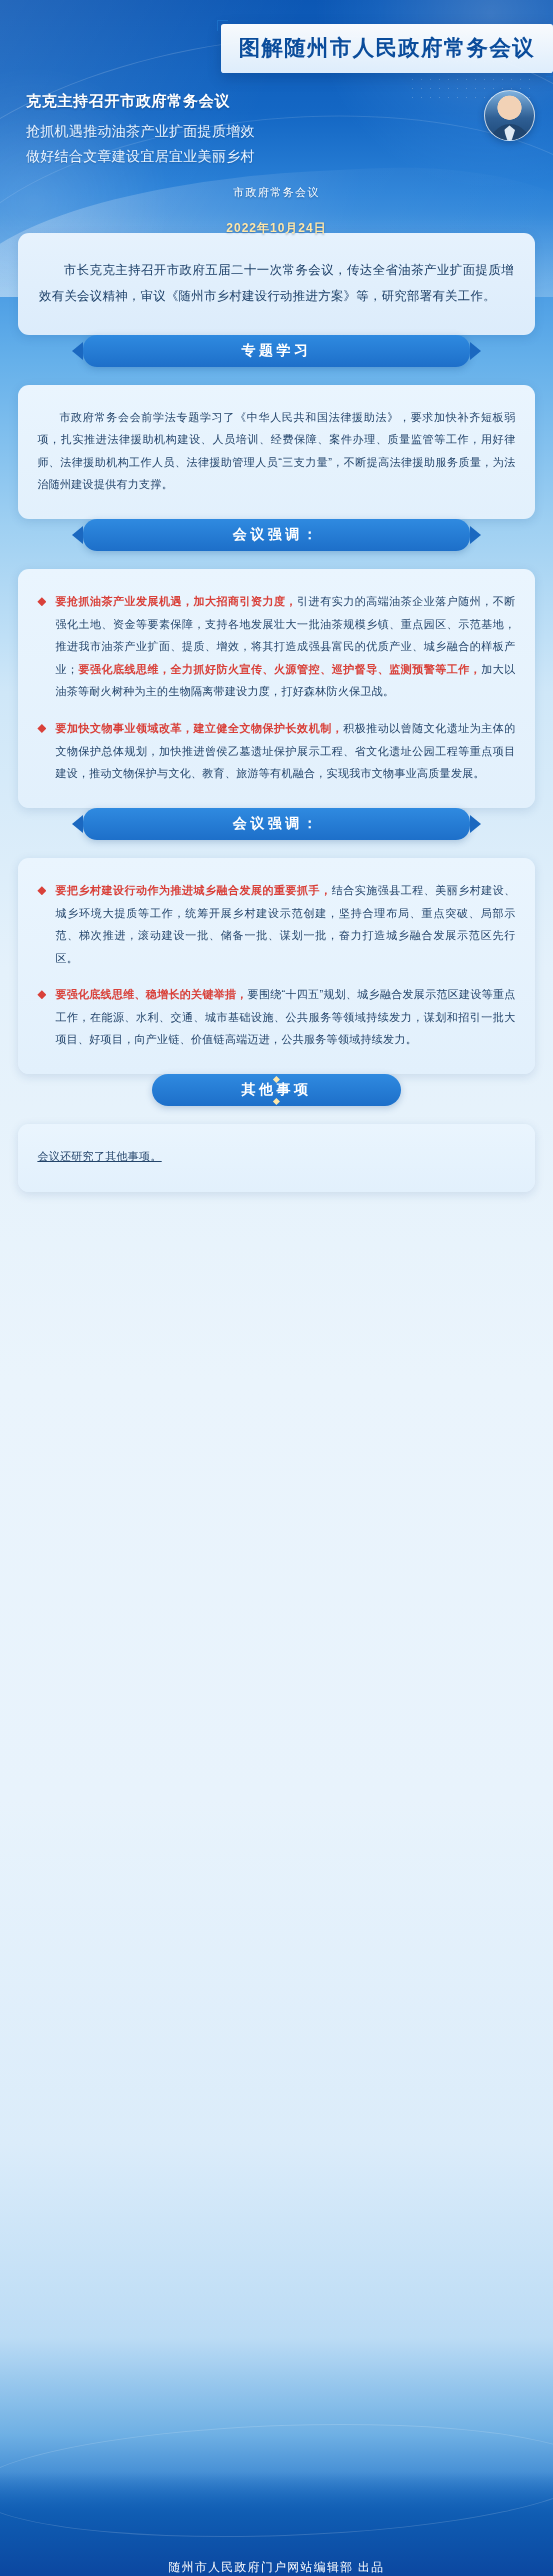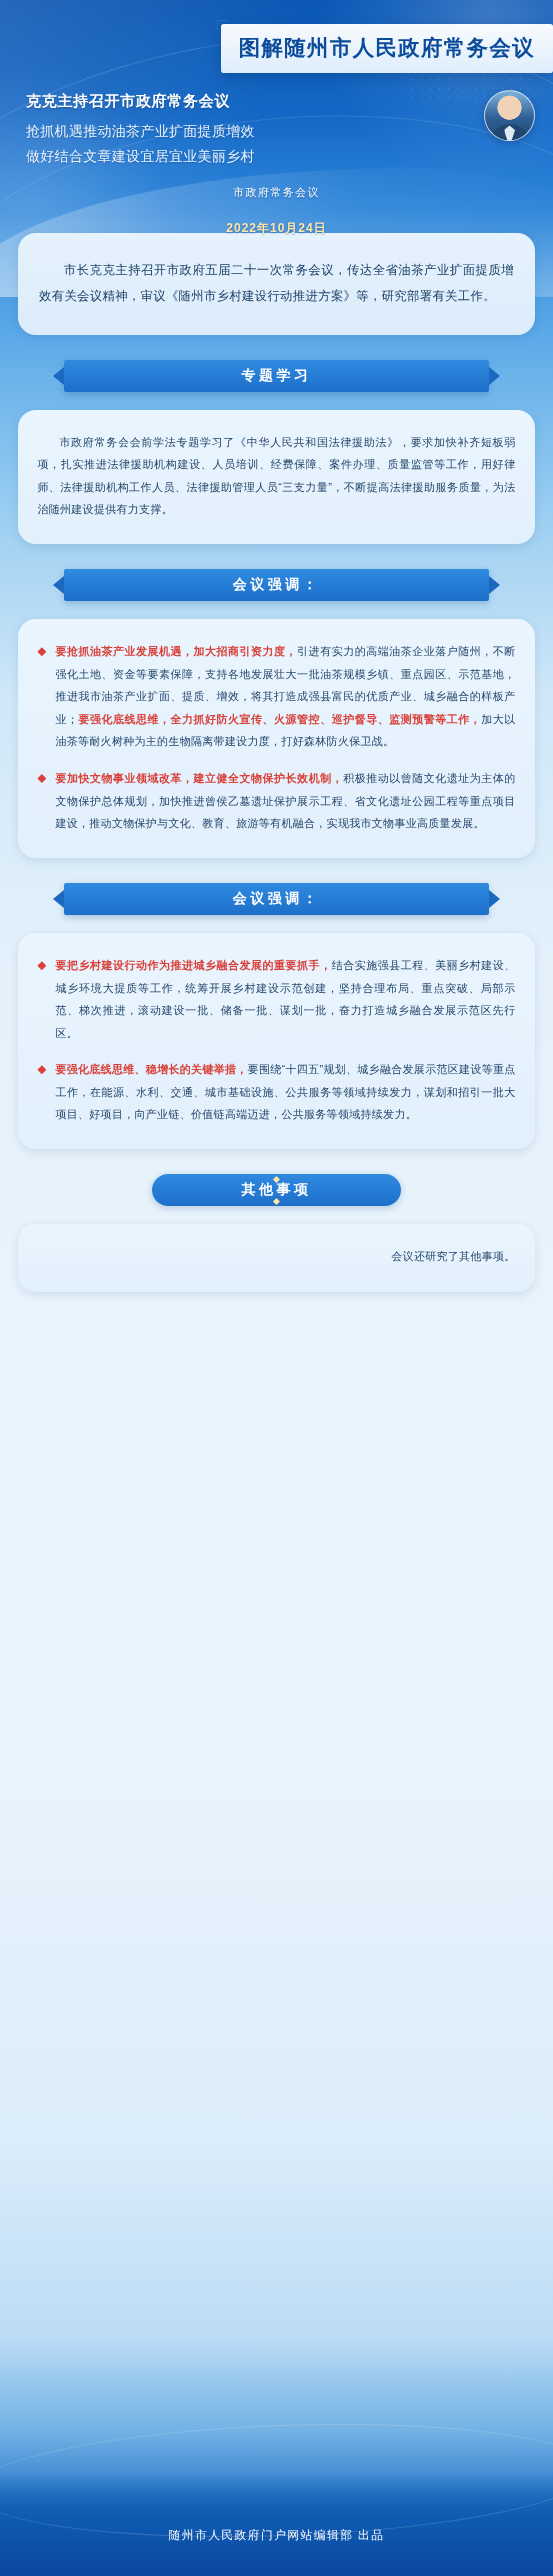--- a/index.html
+++ b/index.html
@@ -212,24 +212,23 @@
   
   .content {
     position: relative;
     z-index: 4;
     margin-top: -64px;
     padding: 0 18px 0;
   }
 
   .card {
     background: linear-gradient(180deg, #eaf5fe 0%, #e2f0fc 100%);
-    border-radius: 18px;
+    border-radius: 11px;
     padding: 21px 19.4px 23.5px;
     box-shadow: 0 2.1px 9.7px rgba(20,70,130,.13);
-    margin-bottom: 25px;
   }
   .card.lead {
     background: linear-gradient(180deg, #e6f2fd 0%, #dcecfb 100%);
     padding: 23.5px 21px 26px;
   }
   .card p {
     margin: 0 0 14px;
     font-size: 11px;
     line-height: 2.05;
     color: #24456b;
@@ -241,24 +240,24 @@
   .card.lead p {
     font-size: 12.4px;
     line-height: 2.1;
     color: #1d4068;
   }
 
   
   .banner {
     position: relative;
     margin: 0 auto 18px;
-    width: 425px;
+    width: 387px;
     height: 32px;
     background: linear-gradient(180deg, #2f8ae0 0%, #1d6fc9 100%);
-    border-radius: 2px;
+    border-radius: 14px;
     display: flex;
     align-items: center;
     justify-content: center;
     box-shadow: 0 2.1px 7px rgba(20,70,130,.25);
   }
   .banner:before, .banner:after {
     content: "";
     position: absolute;
     top: 7px;
     width: 0; height: 0;
@@ -305,21 +304,20 @@
 
   
   .footer {
     position: absolute;
     left: 0; right: 0; bottom: 0;
     height: 104px;
     background: linear-gradient(180deg, rgba(13,90,180,0) 0%, #0f5cb2 42%, #0b47a0 100%);
     display: flex;
     align-items: flex-end;
     justify-content: center;
-    padding-bottom: 32px;
   }
   .footer span {
     color: #ffffff;
     font-size: 11.8px;
     letter-spacing: 1.4px;
   }
   .footer-wave {
     position: absolute;
     left: -28px; bottom: 40px;
     width: 622px; height: 111px;
@@ -399,21 +397,21 @@
             <p class="emph"><span class="marker"></span><span class="red">要强化底线思维、稳增长的关键举措，</span><span>要围绕“十四五”规划、城乡融合发展示范区建设等重点工作，在能源、水利、交通、城市基础设施、公共服务等领域持续发力，谋划和招引一批大项目、好项目，向产业链、价值链高端迈进，公共服务等领域持续发力。</span></p>
           </div>
         </div>
         <div>
           <div class="banner pill">
             <i class="deco"></i>
             <span>其他事项</span>
             <i class="deco"></i>
           </div>
           <div class="card">
-            <p style="text-indent: 0px; text-align: right;"><span>会议还研究了其他事项。</span></p>
+            <p style="text-indent: 0px; text-align: left; text-decoration: underline;"><span>会议还研究了其他事项。</span></p>
           </div>
         </div>
       </div>
 
   </div>
 
   <div class="footer">
     <div class="footer-wave"></div>
     <span>随州市人民政府门户网站编辑部  出品</span>
   </div>

